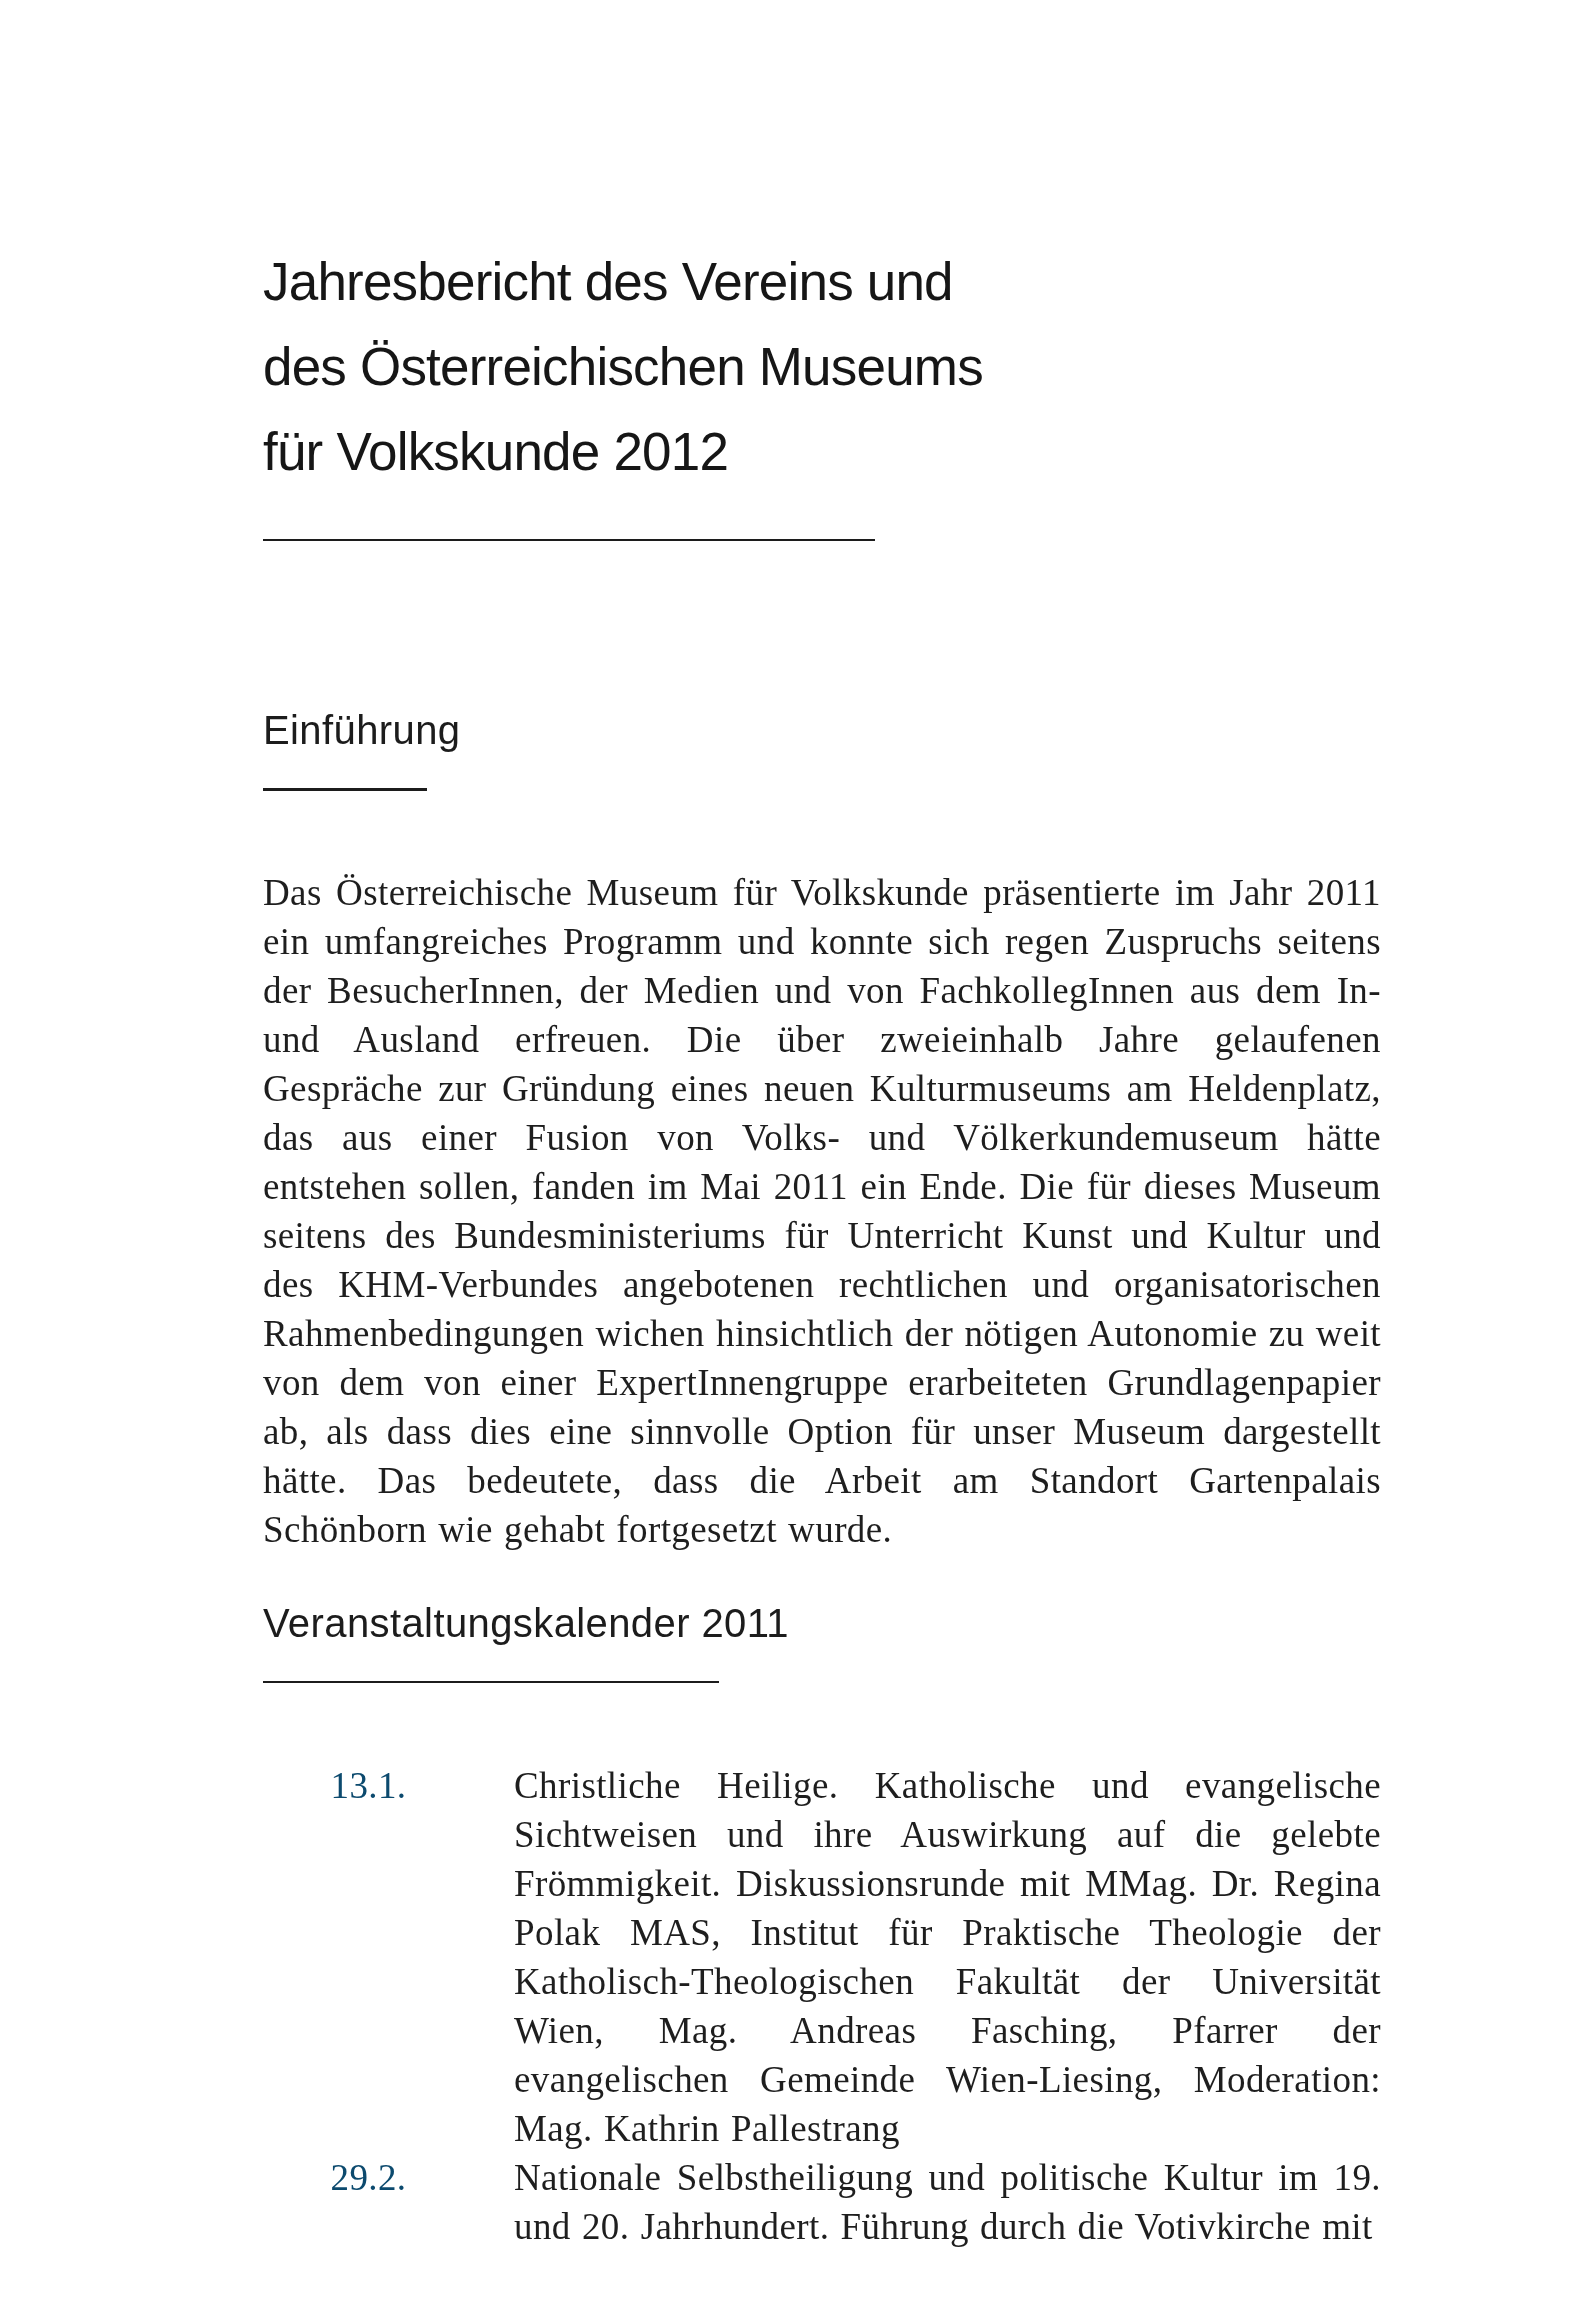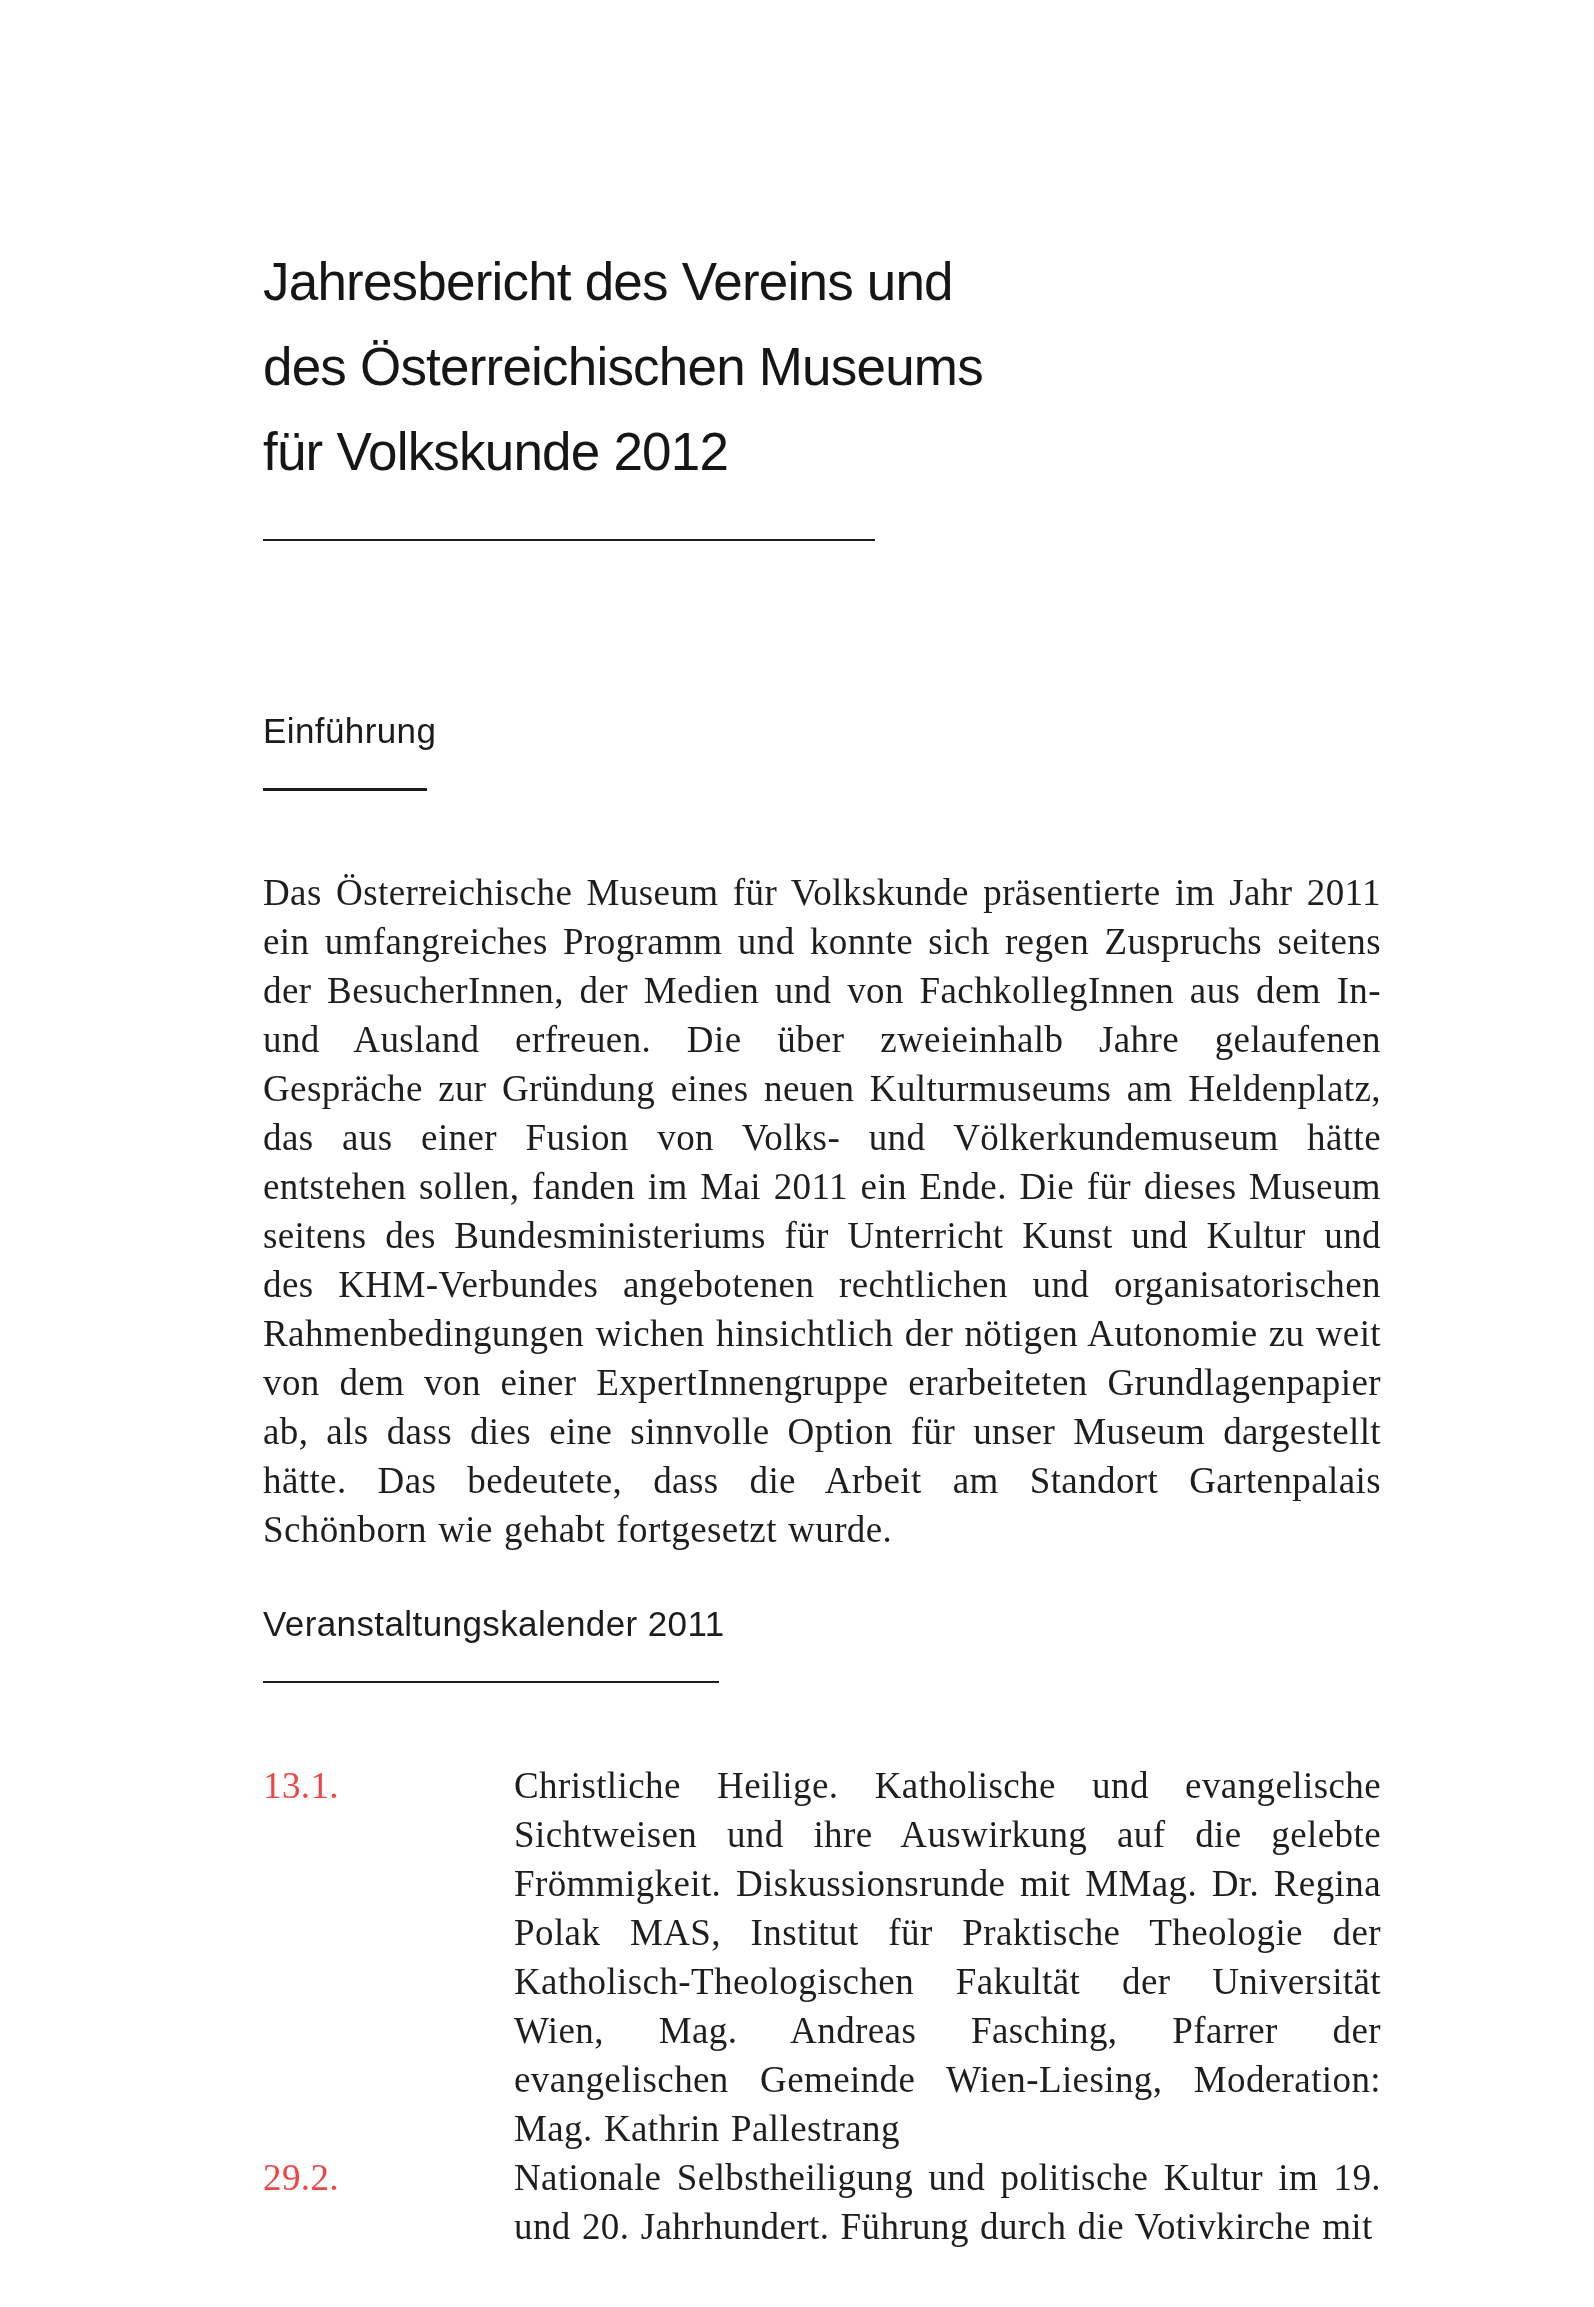--- a/index.html
+++ b/index.html
@@ -38,21 +38,21 @@
     background: #1c1c1c;
   }
   .rule-title {
     width: 612px;
     margin-top: 45px;
   }
   .section-heading {
     margin: 0;
     font-family: "Liberation Sans", sans-serif;
     font-weight: 400;
-    font-size: 35px;
+    font-size: 40px;
     line-height: 41px;
     letter-spacing: 0.4px;
     color: #1c1c1c;
   }
   .heading-einfuehrung { margin-top: 169px; }
   .rule-short {
     width: 164px;
     margin-top: 37px;
   }
   .body-par {
@@ -76,21 +76,22 @@
   }
   .event-row {
     display: flex;
     align-items: flex-start;
   }
   .event-date {
     flex: 0 0 211px;
     font-size: 37px;
     line-height: 49px;
     letter-spacing: 0.4px;
-    color: #ef4444;
+    color: #0c4a6e;
+    text-align: center;
   }
   .event-text {
     flex: 1 1 auto;
     font-size: 37px;
     line-height: 49px;
     text-align: justify;
     letter-spacing: 0.4px;
     word-spacing: 1.6px;
     hyphens: auto;
     -webkit-hyphens: auto;

